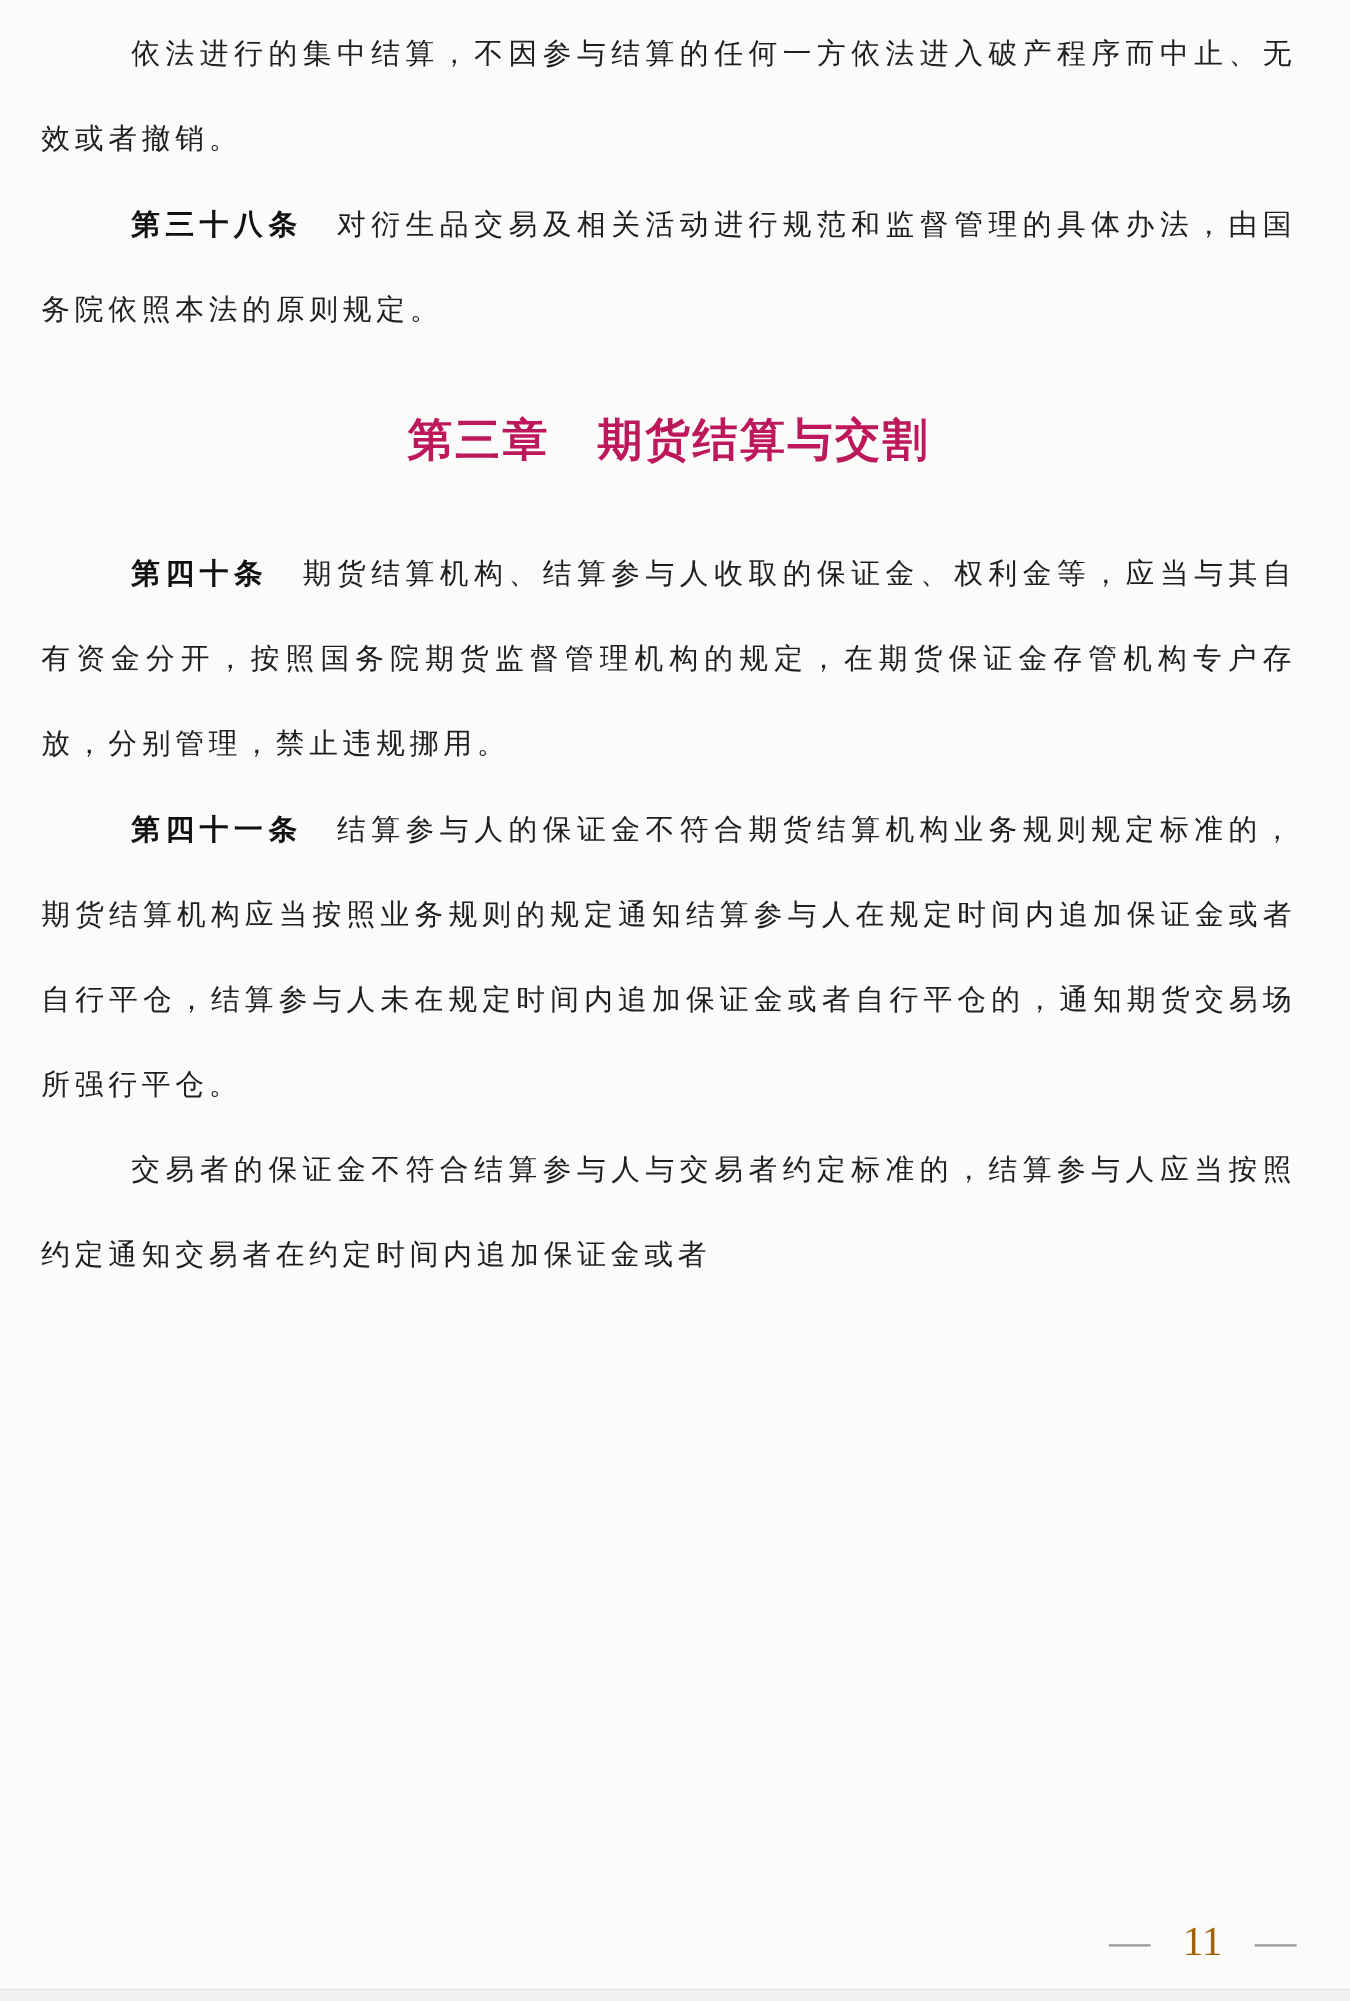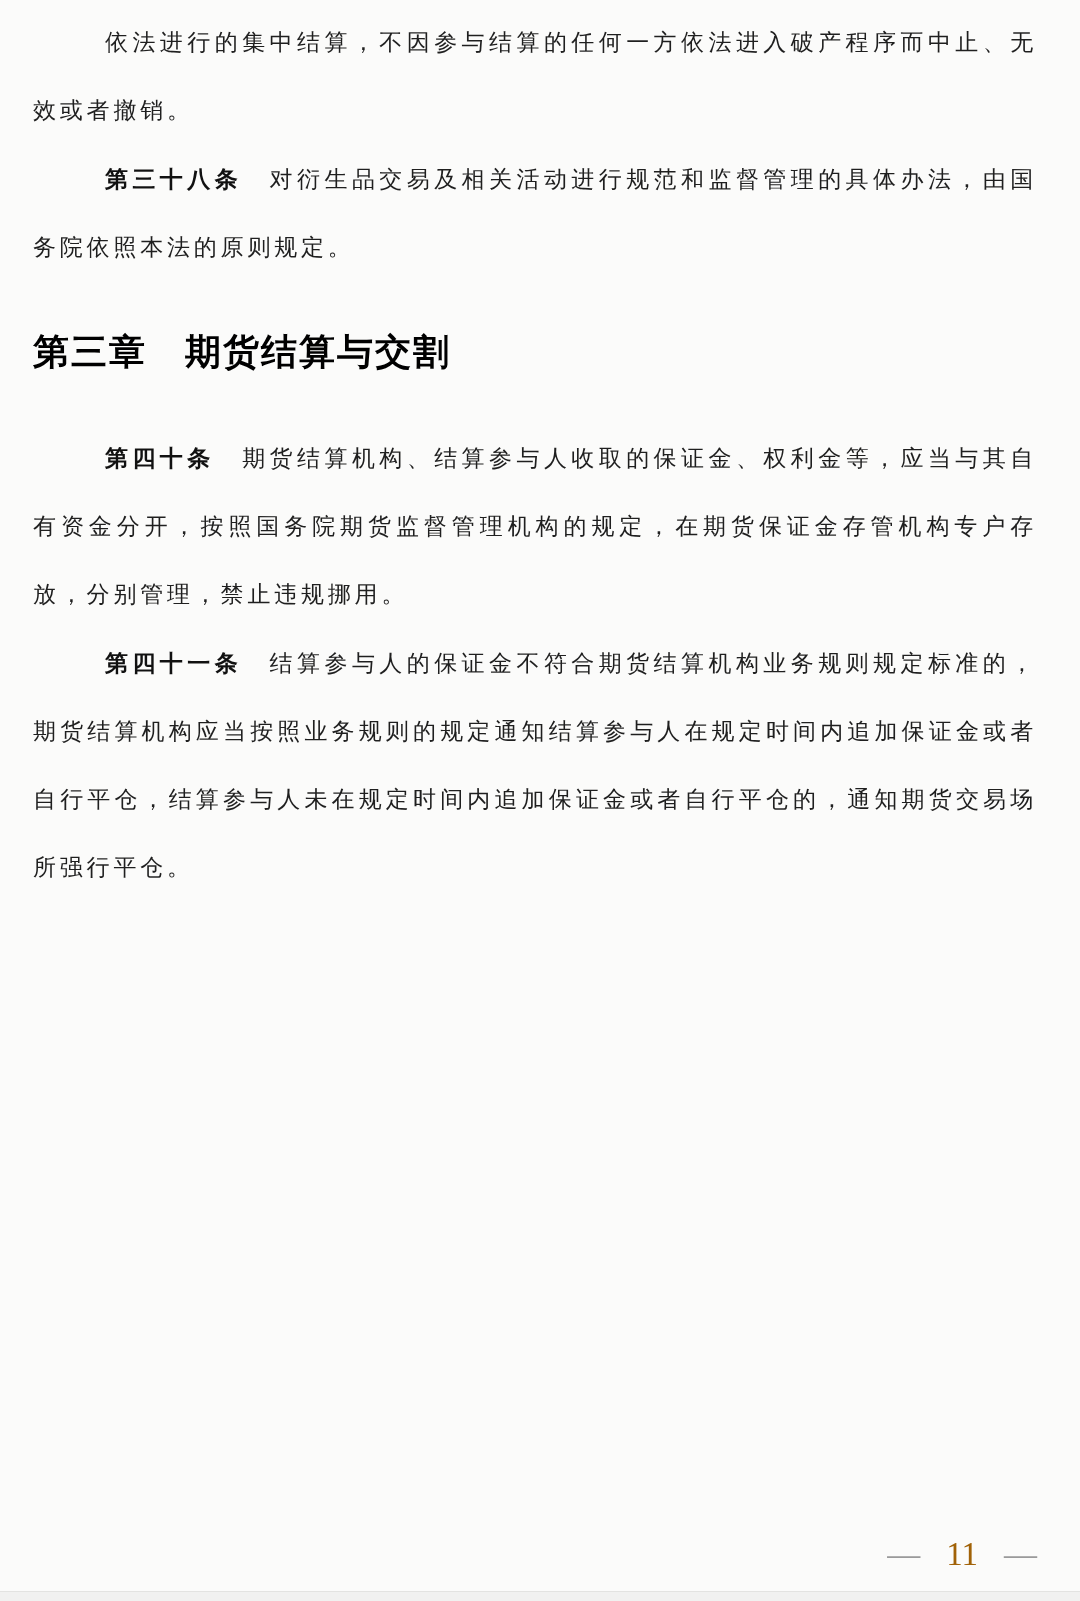--- a/index.html
+++ b/index.html
@@ -36,24 +36,24 @@
     font-family: "Liberation Sans", sans-serif;
     font-weight: 700;
     color: #111;
   }
   .chapter {
     margin: 36px 0 38px 0;
     font-size: 36px;
     line-height: 68px;
     font-weight: 700;
     font-family: "Liberation Sans", sans-serif;
-    text-align: left;
+    text-align: center;
     text-indent: 0;
     letter-spacing: 2px;
-    color: #000000;
+    color: #be185d;
   }
   .page-num {
     position: absolute;
     top: 1534px;
     right: 43px;
     height: 40px;
     display: flex;
     align-items: center;
     font-size: 33px;
     color: #2b2b2b;
@@ -79,20 +79,21 @@
 </style>
 </head>
 <body>
 
 <div class="doc">
     <p class="para">依法进行的集中结算，不因参与结算的任何一方依法进入破产程序而中止、无效或者撤销。</p>
     <p class="para"><strong class="art-num">第三十八条</strong>　对衍生品交易及相关活动进行规范和监督管理的具体办法，由国务院依照本法的原则规定。</p>
     <h2 class="chapter">第三章　期货结算与交割</h2>
     <p class="para"><strong class="art-num">第四十条</strong>　期货结算机构、结算参与人收取的保证金、权利金等，应当与其自有资金分开，按照国务院期货监督管理机构的规定，在期货保证金存管机构专户存放，分别管理，禁止违规挪用。</p>
     <p class="para"><strong class="art-num">第四十一条</strong>　结算参与人的保证金不符合期货结算机构业务规则规定标准的，期货结算机构应当按照业务规则的规定通知结算参与人在规定时间内追加保证金或者自行平仓，结算参与人未在规定时间内追加保证金或者自行平仓的，通知期货交易场所强行平仓。</p>
+    <p class="para">交易者的保证金不符合结算参与人与交易者约定标准的，结算参与人应当按照约定通知交易者在约定时间内追加保证金或者</p>
   </div>
 
 <div class="page-num">
   <span class="dash">—</span>
   <span class="num">11</span>
   <span class="dash">—</span>
 </div>
 
 <div class="edge-strip"></div>
 

